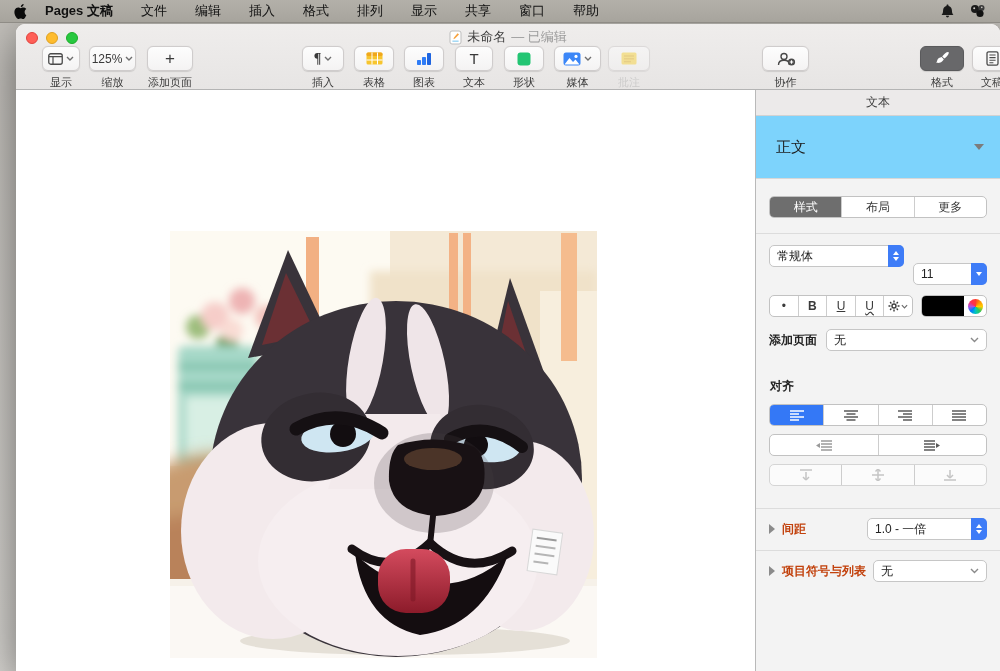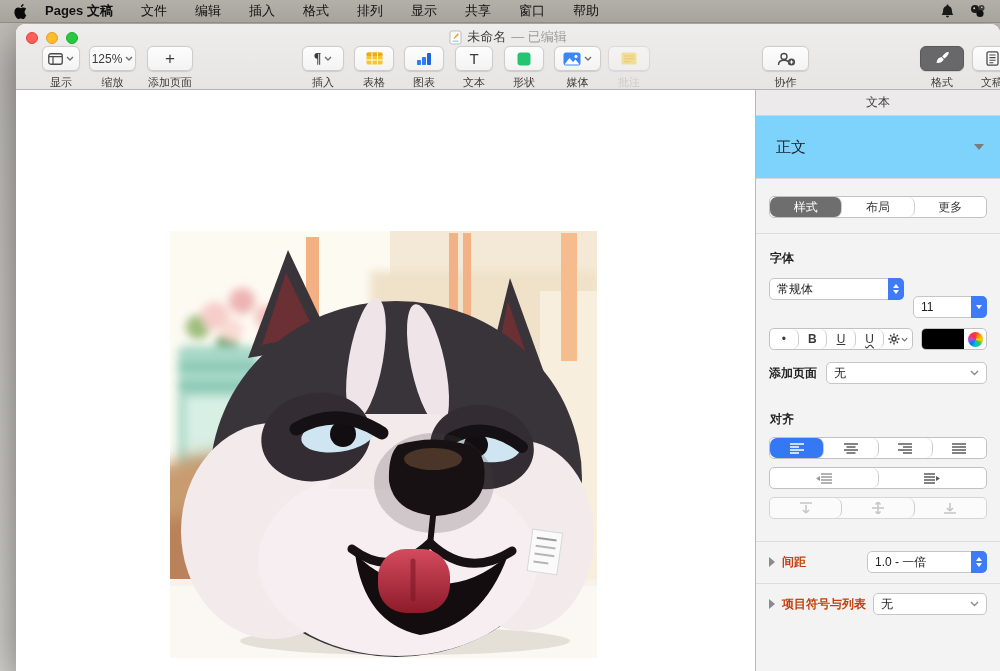--- a/index.html
+++ b/index.html
@@ -53,21 +53,21 @@
     background:#f3f3f3; border-left:1px solid #b9b9b9; font-size:12px; color:#2c2c2c; }
   .insp-header { height:26px; background:#eceaea; border-bottom:1px solid #d2d2d2;
     display:flex; align-items:center; justify-content:center; color:#3e3e3e; }
   .para-row { height:63px; border-bottom:1px solid #d7d7d7; background:#7dd3fc;
     display:flex; align-items:center; padding:0 16px 0 20px; }
   .para-name { font-size:15px; color:#1d1d1d; flex:1; }
   .tri-down { width:0; height:0; border-left:5px solid transparent; border-right:5px solid transparent;
     border-top:6px solid #7c7c7c; }
   .seg { display:flex; border:1px solid #c2c2c2; border-radius:5px; background:#fff; overflow:hidden; height:22px; }
   .seg > .s { flex:1; display:flex; align-items:center; justify-content:center;
-    border-right:1px solid #cdcdcd; color:#3a3a3a;border-radius:7px; }
+    border-right:1px solid #cdcdcd; color:#3a3a3a; }
   .seg > .s:last-child { border-right:none; }
   .s.sel-dark { background:#6e6e6e; color:#fff; }
   .s.sel-blue { background:#3478f6; }
   .tabs { margin:17px 13px 0; }
   .divider { border-top:1px solid #dcdcdc; margin-top:15px; }
   .sec-label { font-weight:bold; color:#222; margin:16px 14px 0; }
   .fwrap { margin:9px 13px 0; position:relative; }
   .field { display:flex; align-items:center; background:#fff; border:1px solid #c6c6c6;
     border-radius:5px; height:22px; padding:0 22px 0 7px; color:#222; position:relative; }
   .stepper { position:absolute; right:-1px; top:-1px; bottom:-1px; width:16px; background:#3e7cf7;
@@ -402,21 +402,20 @@
     </div>
 
     <div class="seg tabs">
       <div class="s sel-dark">样式</div>
       <div class="s">布局</div>
       <div class="s">更多</div>
     </div>
 
     <div class="divider"></div>
 
-    <div class="sec-label">字体</div>
 
 
     <div class="row2">
       <div class="field" style="flex:1;">
         <span>常规体</span>
         <div class="stepper">
             <span class="tu"></span>
             <span class="td"></span>
           </div>
       </div>

